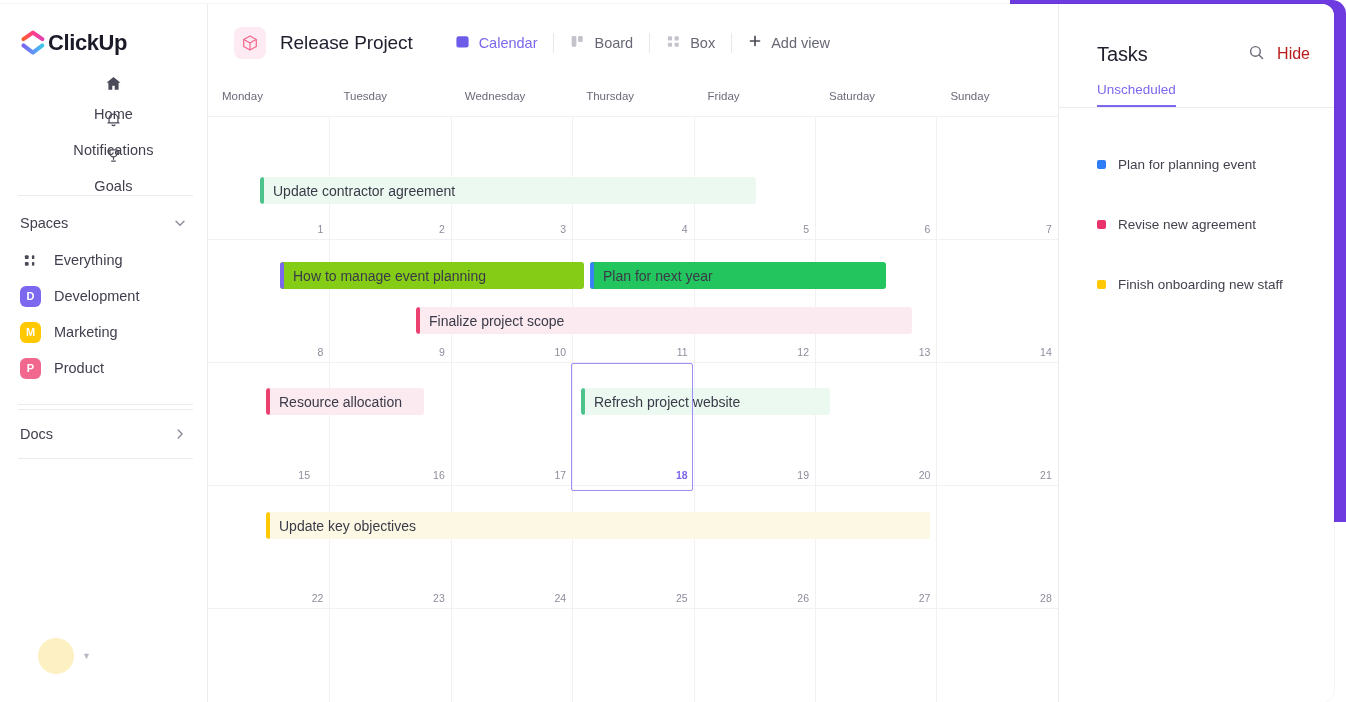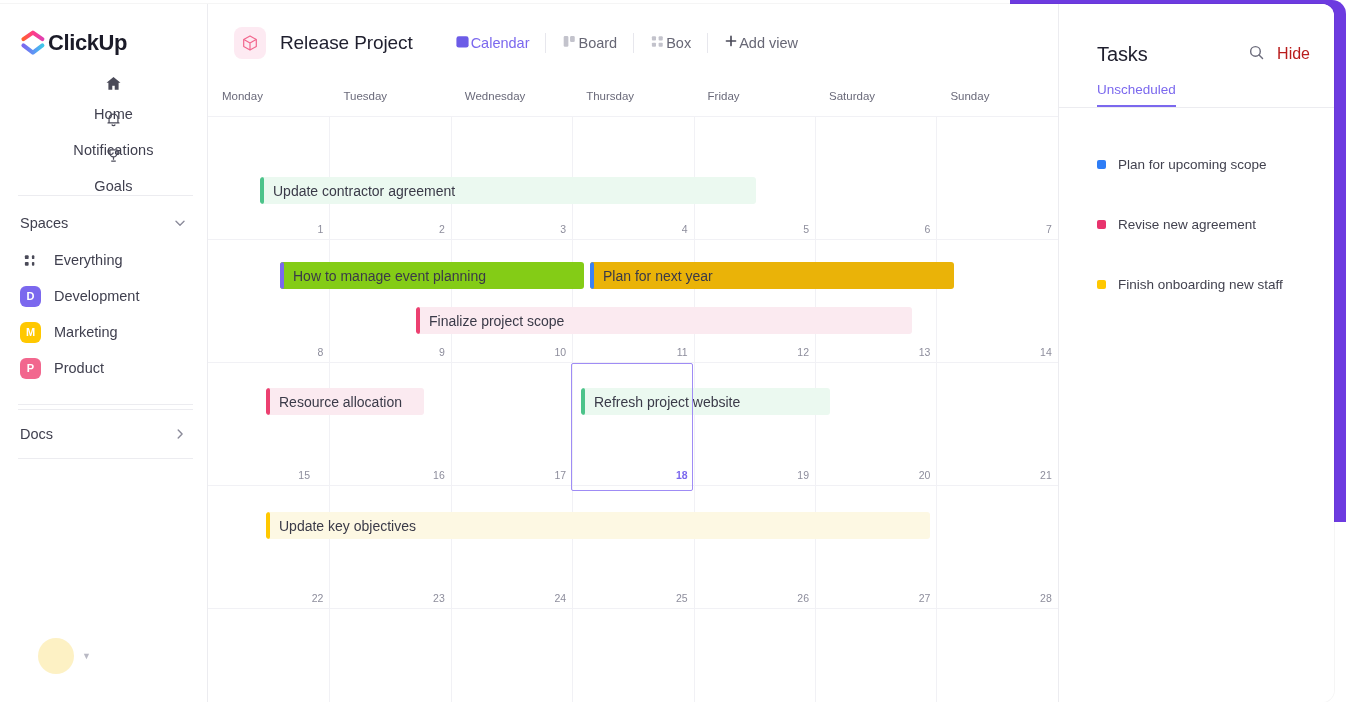--- a/index.html
+++ b/index.html
@@ -135,21 +135,21 @@
     background: #fdeaf2;
     display: flex; align-items: center; justify-content: center;
     flex: none;
   }
   #project-title {
     font-size: 19px; color: #1f1f2e;
     margin-left: 14px; margin-right: 26px;
     letter-spacing: -0.1px; white-space: nowrap;
   }
   .view-tab {
-    display: flex; align-items: center; gap: 1px;
+    display: flex; align-items: center; gap: 9px;
     padding: 0 16px;
     height: 30px; cursor: pointer;
     white-space: nowrap;
     justify-content: center;
   }
   .view-tab .tl { font-size: 14.5px; color: #676775; }
   .view-tab.active .tl { color: #7B68EE; }
   .vsep { width: 1px; height: 20px; background: #e7e7ed; }
 
   
@@ -479,21 +479,21 @@
       </div>
     <div id="events-layer">
         <div class="evt" style="left: 52px; top: 95px; width: 496px; background: rgb(235, 249, 240);">
           <span style="position: absolute; left: 0px; top: 0px; bottom: 0px; width: 3.5px; border-radius: 2px; background: rgb(76, 195, 138);"></span>
           <span>Update contractor agreement</span>
         </div>
         <div class="evt" style="left: 72px; top: 180px; width: 304px; background: #84cc16;">
           <span style="position: absolute; left: 0px; top: 0px; bottom: 0px; width: 3.5px; border-radius: 2px; background: rgb(123, 104, 238);"></span>
           <span>How to manage event planning</span>
         </div>
-        <div class="evt" style="left: 382px; top: 180px; width: 364px; background: #eab308;">
+        <div class="evt" style="left: 382px; top: 180px; width: 296px; background: #22c55e;">
           <span style="position: absolute; left: 0px; top: 0px; bottom: 0px; width: 3.5px; border-radius: 2px; background: rgb(59, 130, 246);"></span>
           <span>Plan for next year</span>
         </div>
         <div class="evt" style="left: 208px; top: 225px; width: 496px; background: rgb(251, 234, 240);">
           <span style="position: absolute; left: 0px; top: 0px; bottom: 0px; width: 3.5px; border-radius: 2px; background: rgb(236, 64, 112);"></span>
           <span>Finalize project scope</span>
         </div>
         <div class="evt" style="left: 58px; top: 306px; width: 158px; background: rgb(251, 234, 240);">
           <span style="position: absolute; left: 0px; top: 0px; bottom: 0px; width: 3.5px; border-radius: 2px; background: rgb(236, 64, 112);"></span>
           <span>Resource allocation</span>
@@ -525,21 +525,21 @@
     </div>
 
     <div id="tasks-tabs">
       <span id="tab-unscheduled">Unscheduled</span>
       <div id="tasks-tabs-rule"></div>
     </div>
 
     <div id="task-list">
         <div class="task-item">
           <span class="task-dot" style="background: rgb(46, 125, 246);"></span>
-          <span class="task-label">Plan for upcoming scope</span>
+          <span class="task-label">Plan for planning event</span>
         </div>
         <div class="task-item">
           <span class="task-dot" style="background: rgb(232, 51, 109);"></span>
           <span class="task-label">Revise new agreement</span>
         </div>
         <div class="task-item">
           <span class="task-dot" style="background: rgb(255, 200, 0);"></span>
           <span class="task-label">Finish onboarding new staff</span>
         </div>
       </div>

